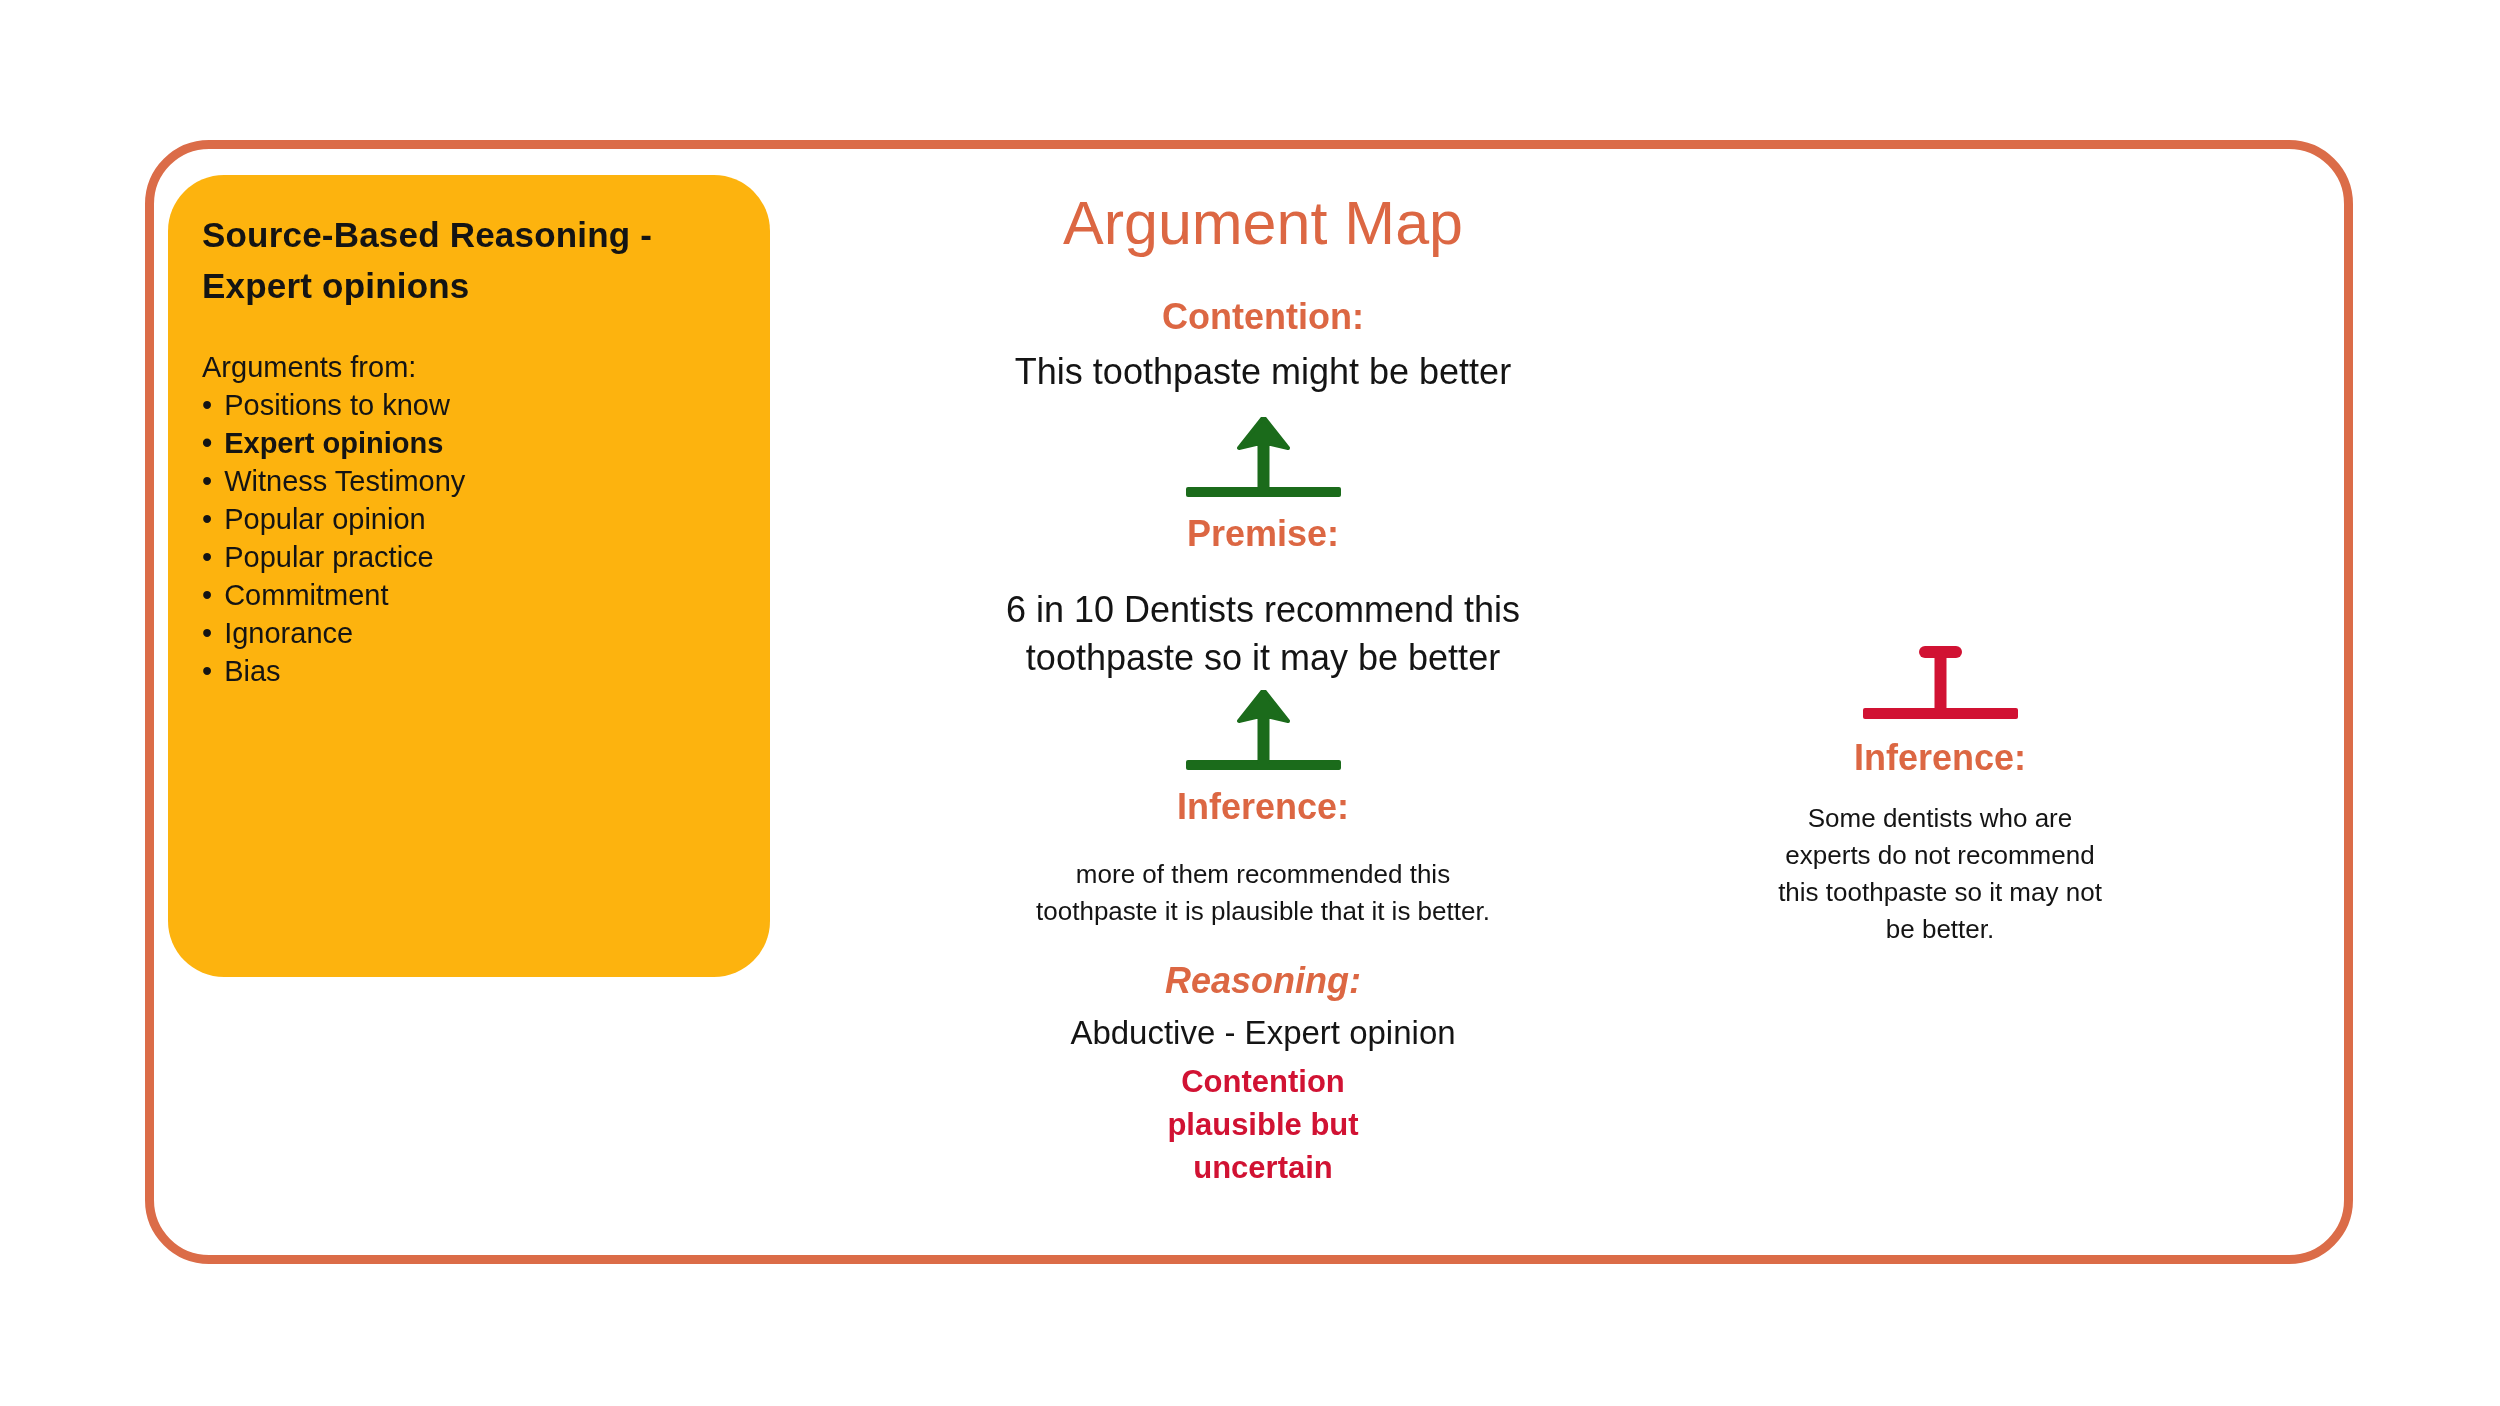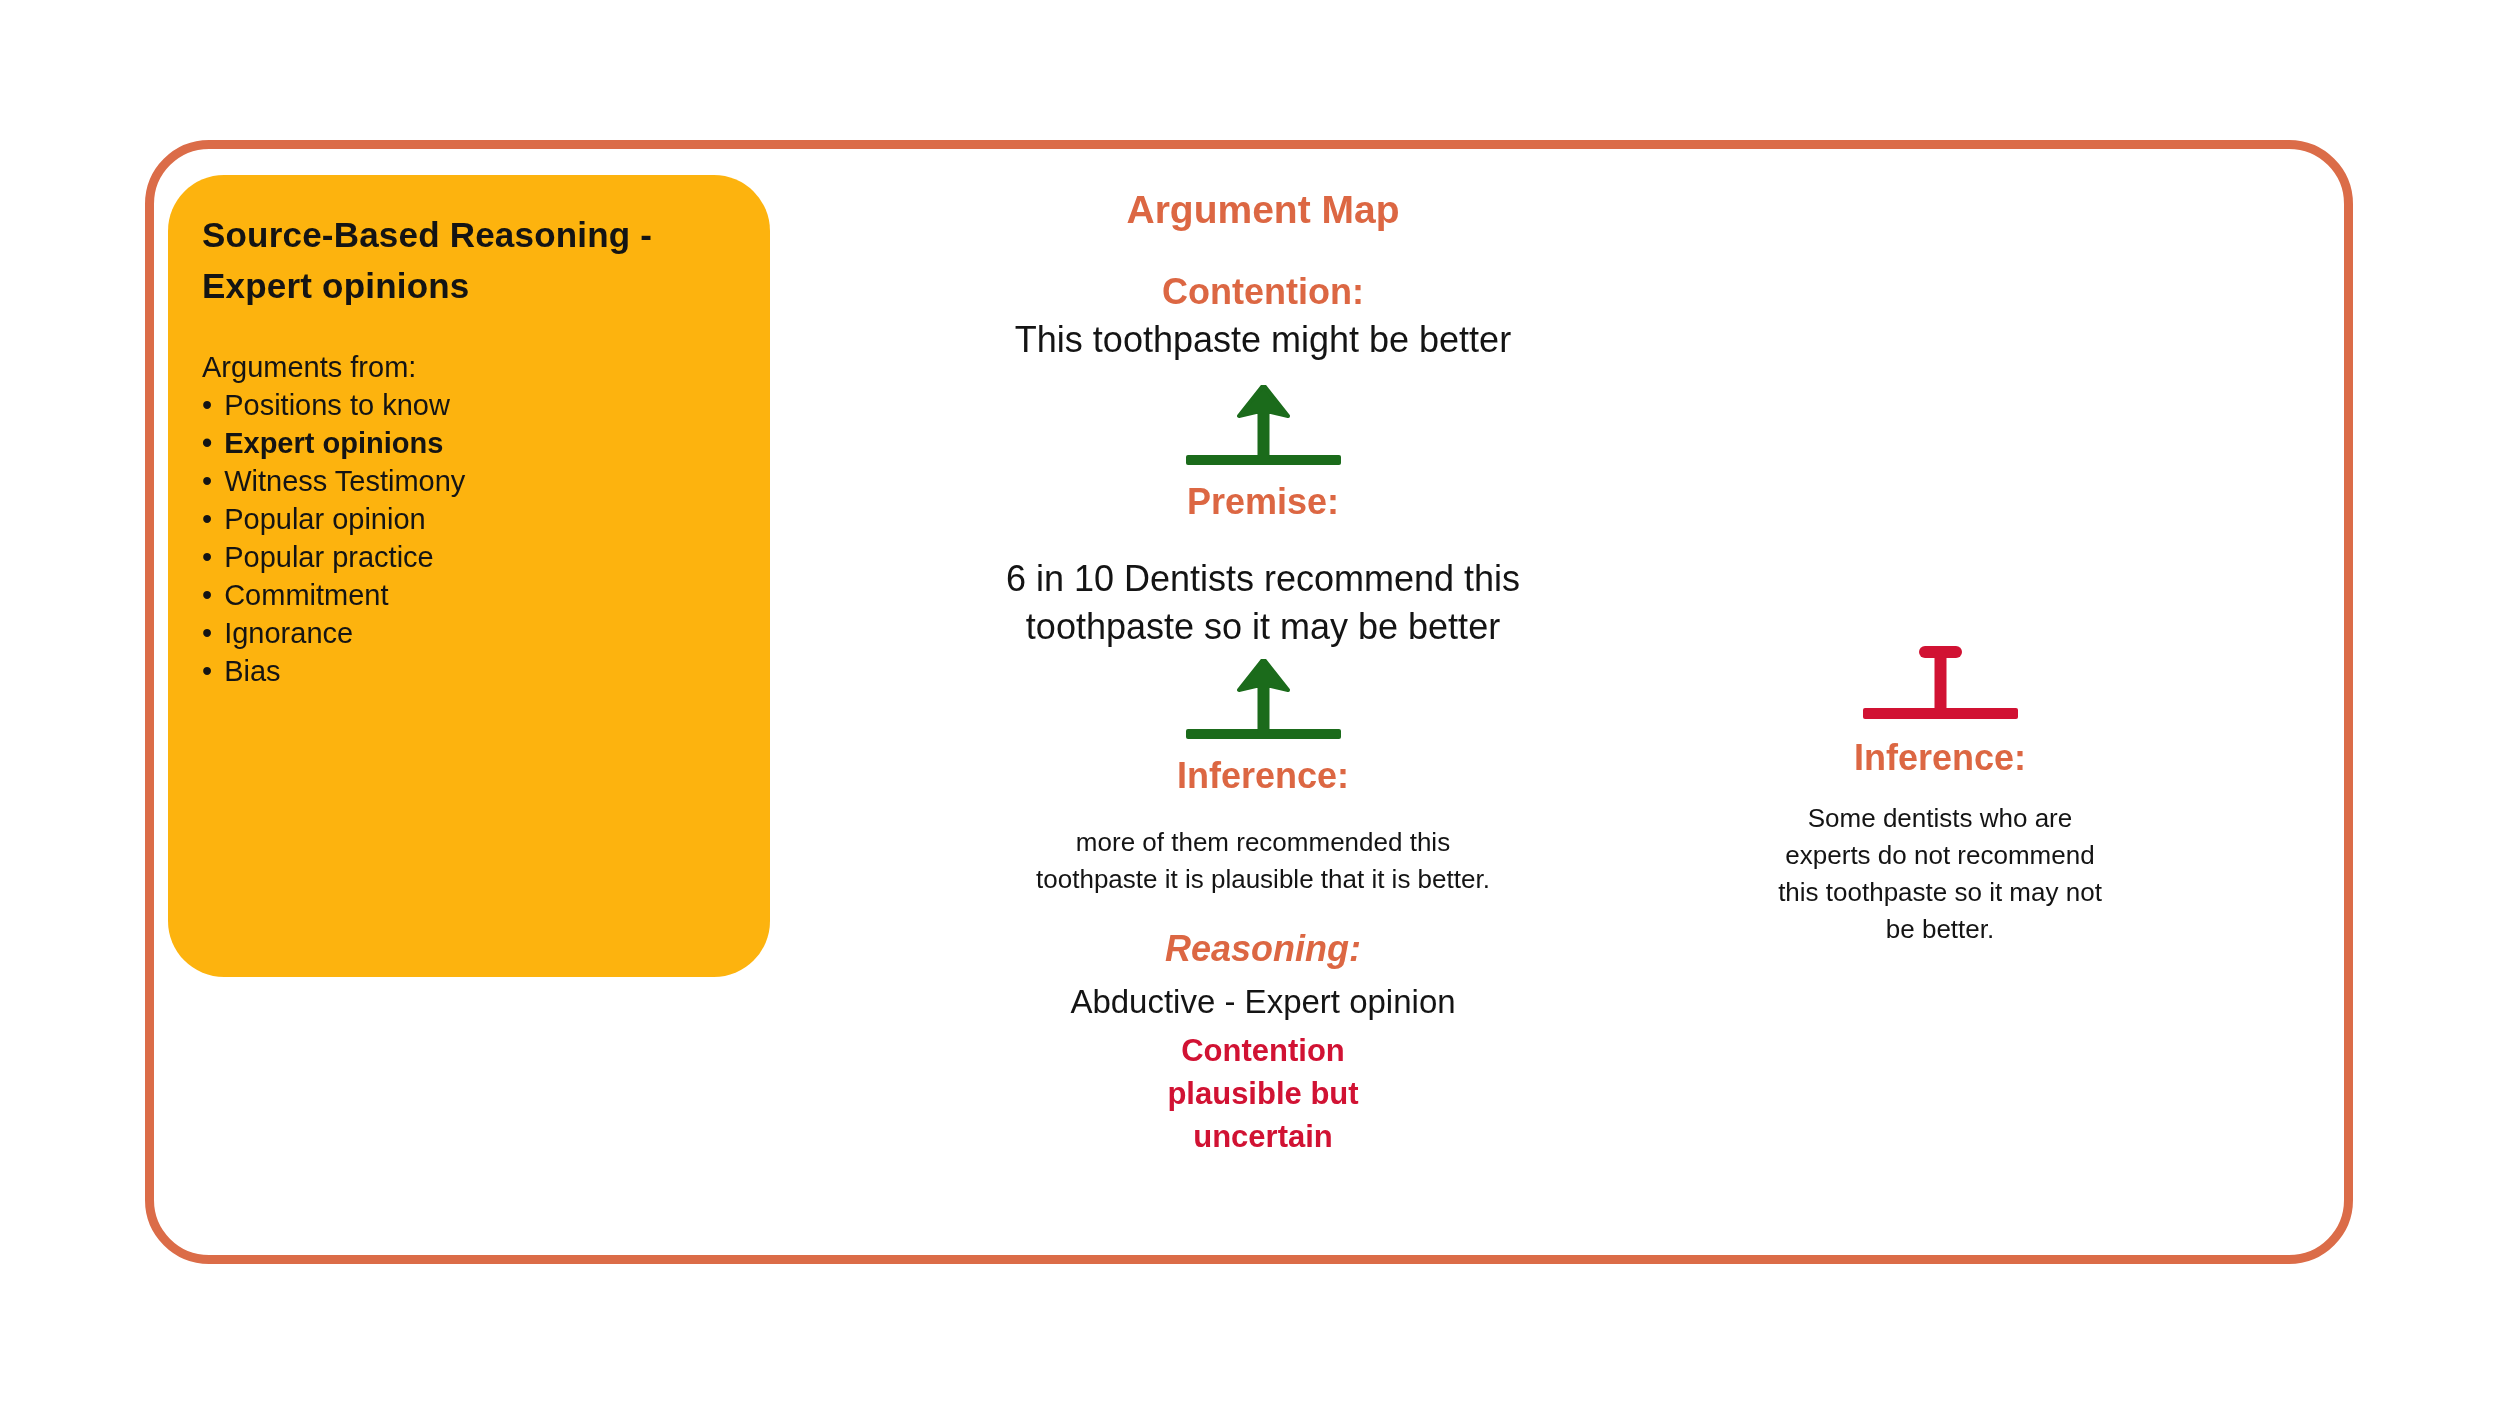--- a/index.html
+++ b/index.html
@@ -54,32 +54,32 @@
   }
   .list-item .bullet{margin-right:12px;}
   .list-item.bold{font-weight:bold;}
   
   .map-column{
     position:absolute;
     left:930px;top:188px;width:666px;
     text-align:center;
   }
   .page-title{
-    font-size:39px;font-weight:bold;
+    font-size:61px;font-weight:normal;
     color:var(--accent-orange);
     line-height:1.15;
   }
   .section-label{
     font-size:36px;font-weight:bold;
     color:var(--accent-orange);
     line-height:1.15;
   }
   .map-column .contention-label{margin-top:38px;}
   .contention-text{
-    margin-top:6px;
+    margin-top:12px;
     font-size:36px;line-height:1.2;
   }
   .support-arrow{margin-top:24px;}
   .support-arrow svg{display:block;margin:0 auto;color:var(--support-green);}
   .map-column .premise-label{margin-top:16px;}
   .premise-text{
     margin-top:32px;
     font-size:36px;line-height:48px;
   }
   .support-arrow.second{margin-top:8px;}

